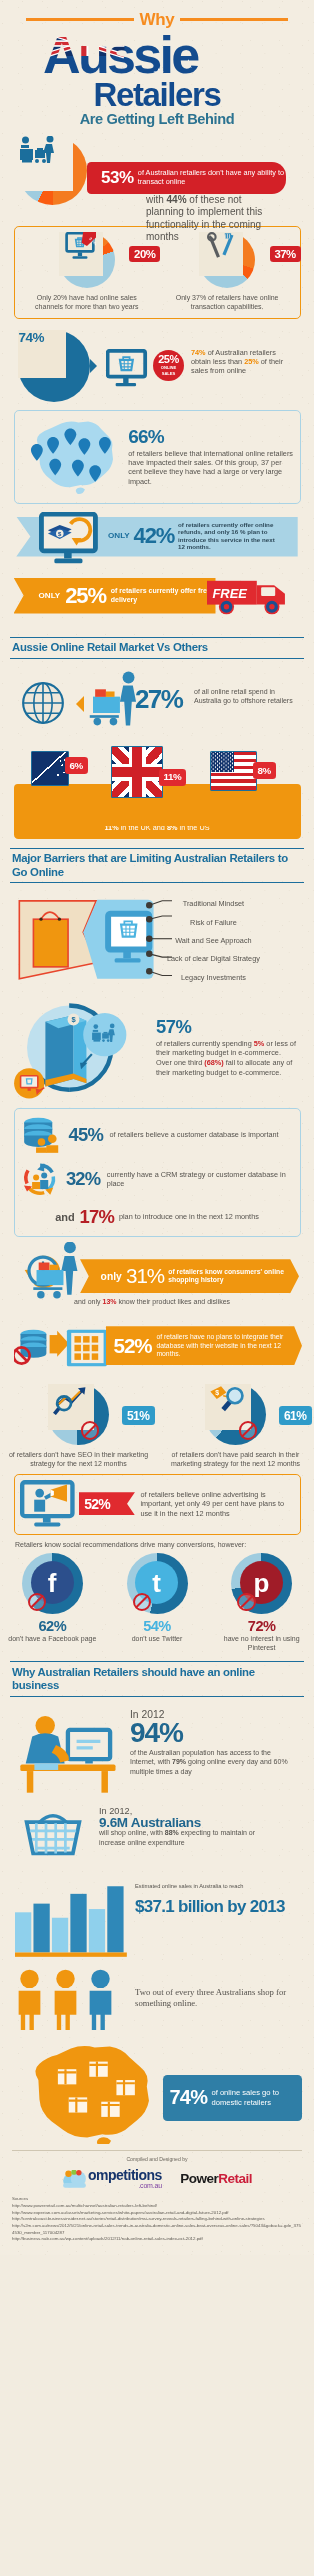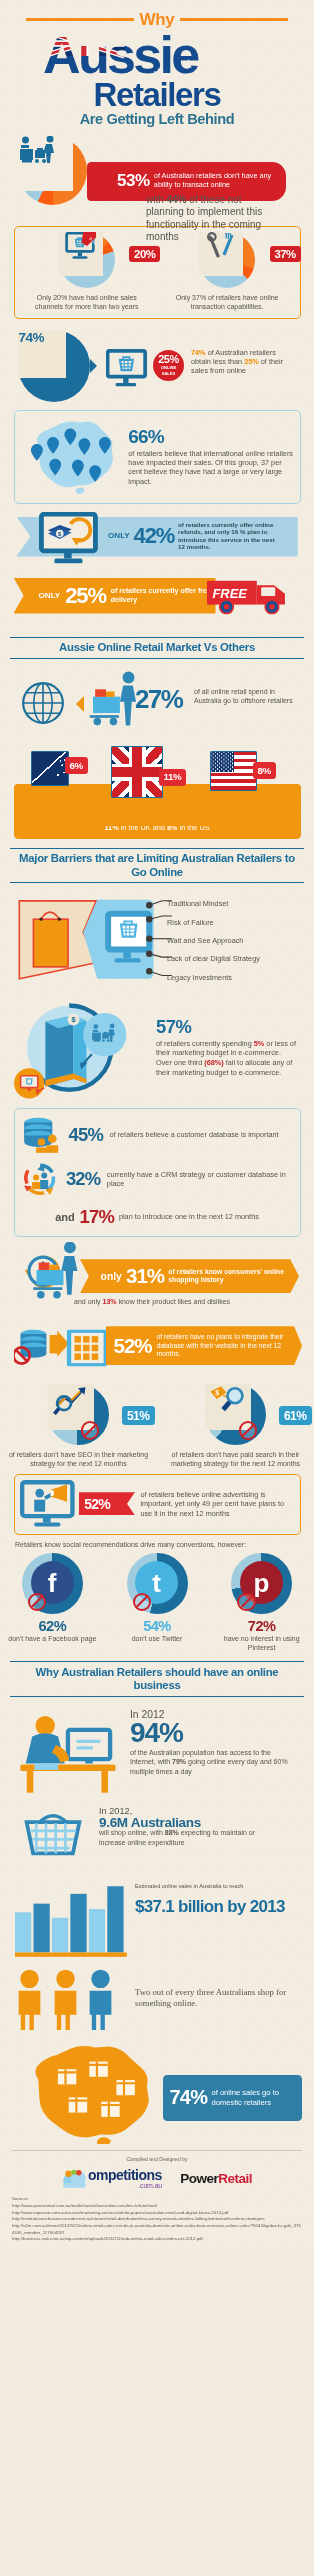--- a/index.html
+++ b/index.html
@@ -42,39 +42,39 @@
   }
   .subttl {
     font-size: 14.6px; font-weight: bold; color: #2c7391;
     letter-spacing: -0.4px; margin-top: 1.1px;
   }
 
   
   .sec-title {
     margin: 8.7px 9.8px 5.4px; padding: 3.8px 2.2px;
     border-top: 1.6px double #1b6e9c; border-bottom: 1.6px double #1b6e9c;
-    text-align: center; color: #1b6e9c; font-weight: bold;
+    color: #1b6e9c; font-weight: bold;
     font-size: 11.4px; letter-spacing: -0.3px; line-height: 1.15;
   }
 
   
   .b53 { position: relative; height: 87px; margin-top: 3.3px; }
   .b53 .ring {
     position: absolute; left: 18px; top: 3.3px; width: 69px; height: 69px;
     border-radius: 50%;
     background: conic-gradient(from 0deg, #f47b20 0 50%, #fa5c10 50% 57%, #9fccdf 57% 100%);
   }
   .b53 .ring .hole {
     left: 7px; top: 7px; width: 55px; height: 55px; background: #f3ede1;
   }
   .shopper-icon { width: 40px; height: 28px; }
   .b53 .redbar {
-    position: absolute; left: 87px; top: 29px; width: 199px; height: 39px;
+    position: absolute; left: 87px; top: 29px; width: 199px; height: 32px;
     background: #d32027; border-radius: 4.3px 14px 14px 4.3px;
-    display: flex; align-items: center; padding-left: 30px; gap: 4.3px; color: #fff;
+    display: flex; align-items: center; padding-left: 14px; gap: 4.3px; color: #fff;
   }
   .b53 .redbar .num { font-size: 17px; font-weight: bold; letter-spacing: -0.5px; }
   .b53 .redbar .txt { font-size: 7.3px; line-height: 1.2; }
   .b53 .sub {
     position: absolute; left: 146px; top: 61px; width: 125px;
     font-size: 10px; line-height: 1.25; color: #56534e;
   }
 
   
   .boxed {
@@ -235,21 +235,21 @@
     border-radius: 3.3px; padding: 2.7px 4.9px 3.3px; letter-spacing: -0.5px;
     margin-left: -4.3px; margin-bottom: 12px; position: relative; z-index: 3;
   }
   .orange-note {
     margin: -19.5px 13.5px 0; background: #f0960f; color: #fff; border-radius: 0 0 4.3px 4.3px;
     padding: 5.4px 9.8px 6.5px; font-size: 7.3px; line-height: 1.35; text-align: center;
   }
 
   
   .barriers { position: relative; height: 111px; margin-top: 4.3px; }
-  .barriers .labels { position: absolute; left: 167px; top: 6.5px; }
+  .barriers .labels { position: absolute; left: 167px; top: 6.5px; text-align: center; }
   .barriers .labels div {
     font-size: 7.3px; color: #56534e; height: 18.4px; line-height: 18.4px; font-weight: 500;
   }
   .barriers svg { position: absolute; left: 15px; top: 2.2px; }
 
   
   .b57 { position: relative; height: 106px; }
   .b57 .art { position: absolute; left: 13px; top: 2.2px; }
   .b57 .n {
     position: absolute; left: 156px; top: 16.3px; font-size: 18.4px;
@@ -275,21 +275,21 @@
 
   
   .b31 { position: relative; height: 80px; margin-top: 5.4px; }
   .b31 .ribbon {
     position: absolute; left: 80px; top: 17.3px; right: 15px; height: 34px;
     background: #f0960f;
     clip-path: polygon(0 0, 96% 0, 100% 50%, 96% 100%, 0 100%, 4% 50%);
     display: flex; align-items: center; gap: 4.3px; padding-left: 20.6px; color: #fff;
   }
   .b31 .only { font-size: 10.3px; font-weight: bold; }
-  .b31 .n { font-size: 20.6px; font-weight: bold; letter-spacing: -1.1px; }
+  .b31 .n { font-size: 20.6px; font-weight: normal; letter-spacing: -1.1px; }
   .b31 .t { font-size: 6.8px; line-height: 1.2; font-weight: bold; }
   .b31 .art { position: absolute; left: 15px; top: 0; }
   .b31 .sub {
     position: absolute; left: 0; right: 9.8px; top: 56px; text-align: center;
     font-size: 7px; color: #56534e;
   }
 
   
   .b52 { position: relative; height: 56px; margin-top: 1.1px; }
   .b52 .ribbon {

